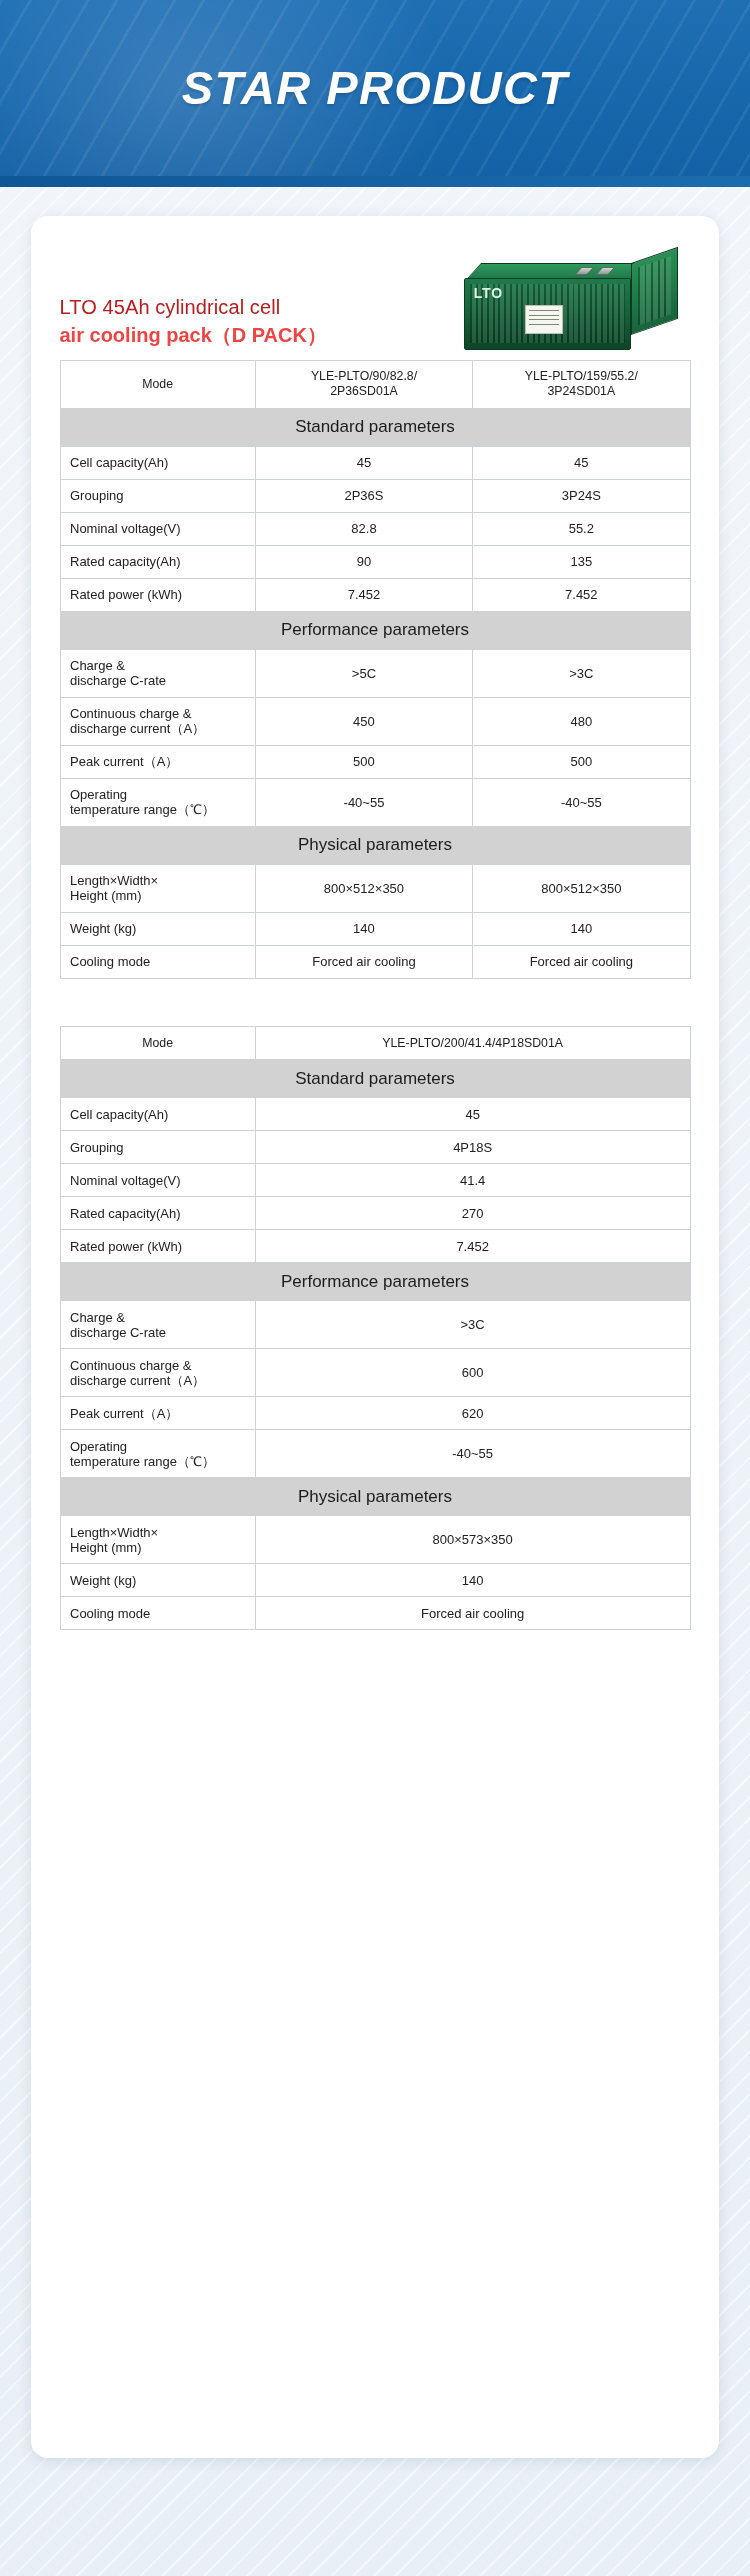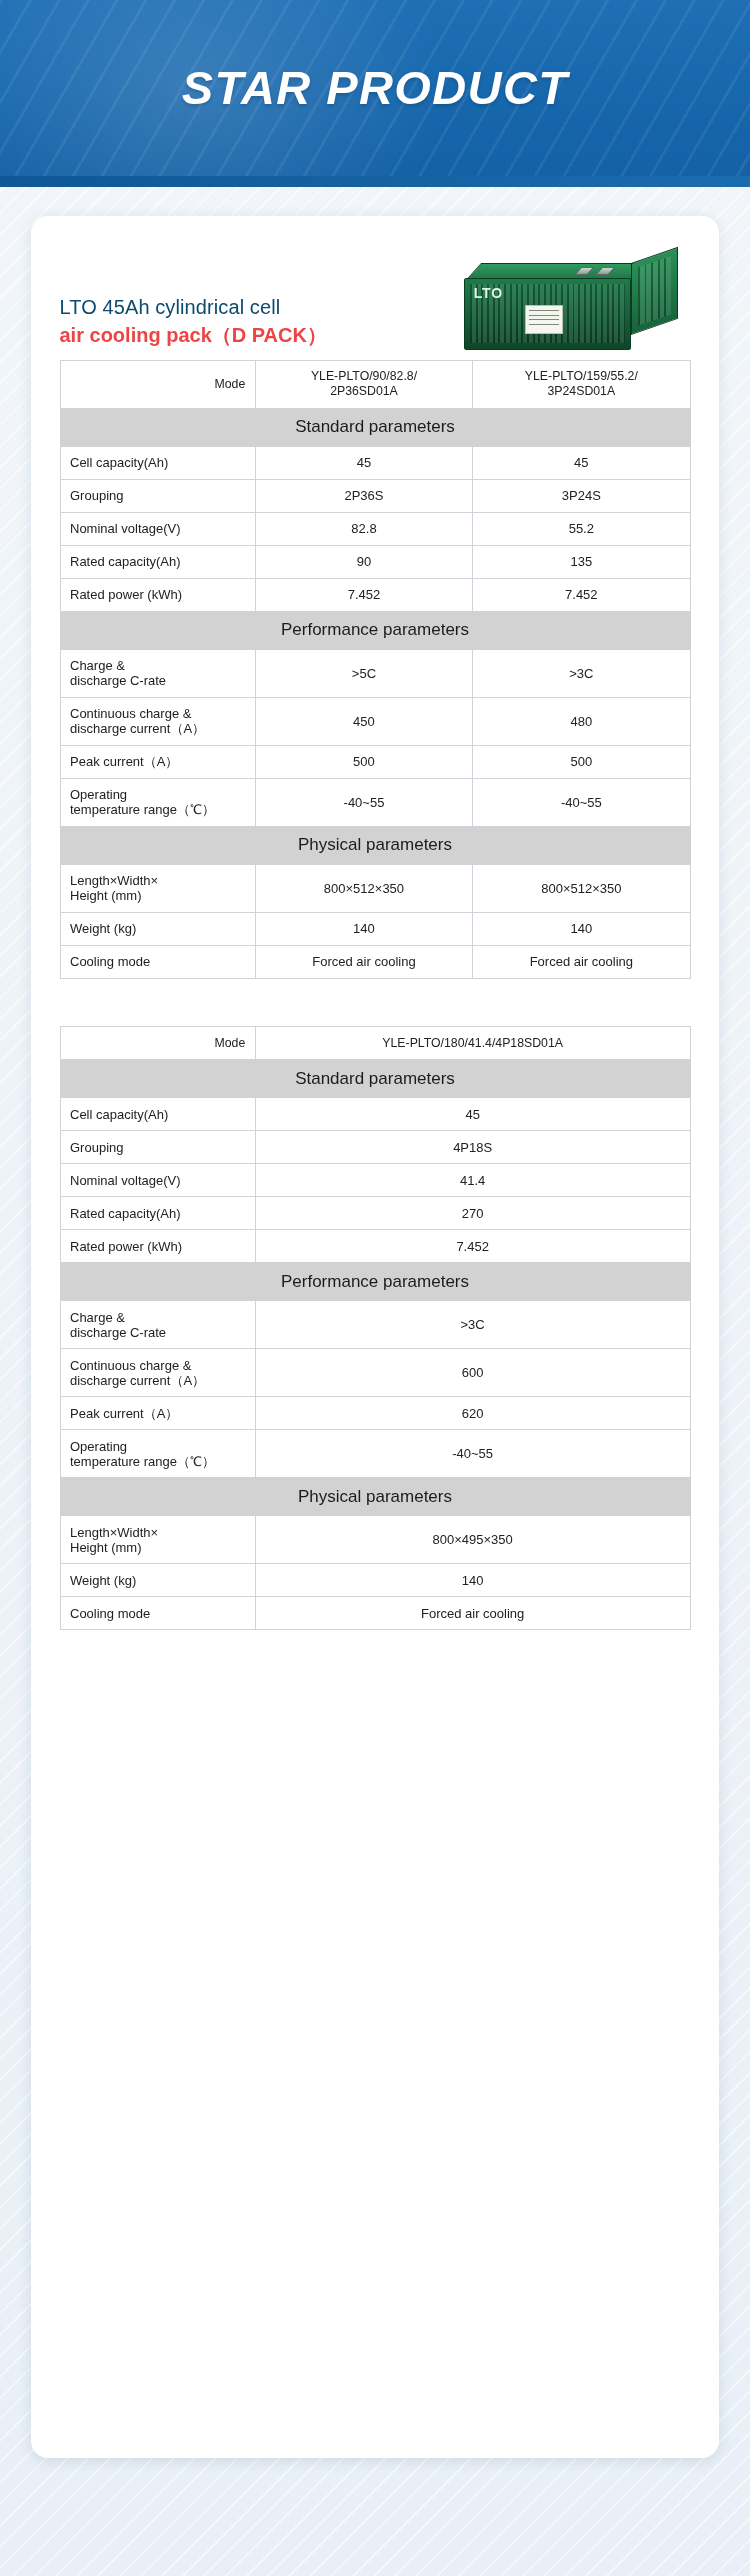--- a/index.html
+++ b/index.html
@@ -68,21 +68,21 @@
     min-height: 2242px;
   }
   
   .title-row {
     position: relative;
     min-height: 106px;
     padding-right: 247px;
     padding-top: 46px;
   }
   .prod-title-1 {
-    color: #0c4a6e;
+    color: #b91c1c;
     font-size: 20px;
     line-height: 27.5px;
     letter-spacing: 0.1px;
   }
   .prod-title-2 {
     color: #ef4444;
     font-size: 20px;
     font-weight: bold;
     line-height: 28.5px;
   }
@@ -199,21 +199,21 @@
     padding: 8.5px 0;
     border-left: 0.9px solid #cdd3d8;
     border-right: 0.9px solid #cdd3d8;
     margin-left: 44px;
   }
   .mode-row td {
     font-size: 12.3px;
     line-height: 15px;
     text-align: center;
   }
-  .mode-row td.row-label { text-align: right; }
+  .mode-row td.row-label { text-align: center; }
   .table-gap { height: 42px; }
   
   .footnote {
     margin: 28.5px 43px 0 43px;
     display: flex;
     gap: 6.6px;
     align-items: flex-start;
     color: #1b1b1b;
     font-size: 12px;
     line-height: 16px;
@@ -371,21 +371,21 @@
   <div class="table-gap"></div>
 
   <table class="spec-table">
     <colgroup>
         <col class="col-label">
         <col>
       </colgroup>
     <tbody>
       <tr class="mode-row">
         <td class="row-label">Mode</td>
-        <td class="col-val-wide">YLE-PLTO/180/41.4/4P18SD01A</td>
+        <td class="col-val-wide">YLE-PLTO/200/41.4/4P18SD01A</td>
       </tr>
 
       <tr class="section-row">
         <td colspan="2">Standard parameters</td>
       </tr>
       <tr>
         <td class="row-label">Cell capacity(Ah)</td>
         <td class="col-val-wide">45</td>
       </tr>
       <tr>
@@ -435,21 +435,21 @@
       </tr>
 
       <tr class="section-row">
         <td colspan="2">Physical parameters</td>
       </tr>
       <tr>
         <td class="row-label">
           <span>Length×Width×</span><br>
           <span>Height (mm)</span>
         </td>
-        <td class="col-val-wide">800×495×350</td>
+        <td class="col-val-wide">800×573×350</td>
       </tr>
       <tr>
         <td class="row-label">Weight (kg)</td>
         <td class="col-val-wide">140</td>
       </tr>
       <tr>
         <td class="row-label">Cooling mode</td>
         <td class="col-val-wide">Forced air cooling</td>
       </tr>
     </tbody>

